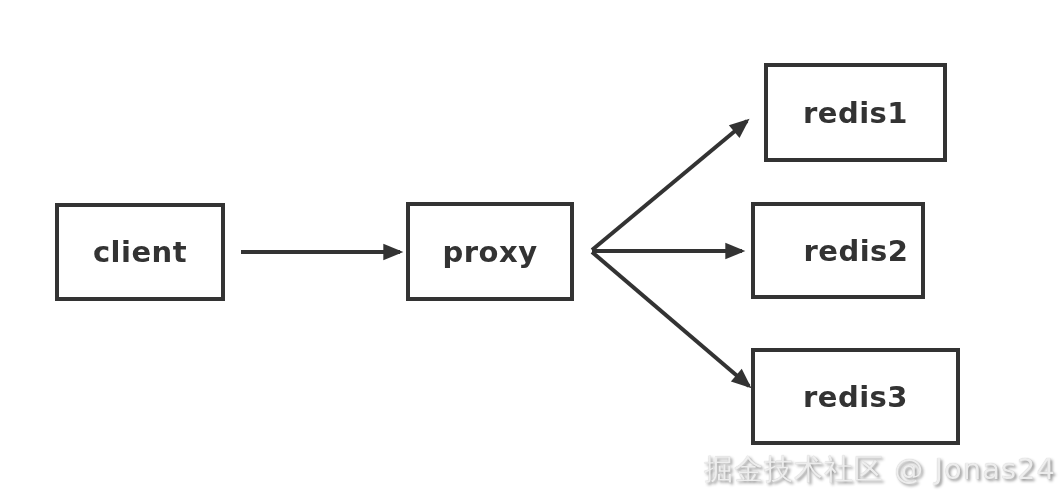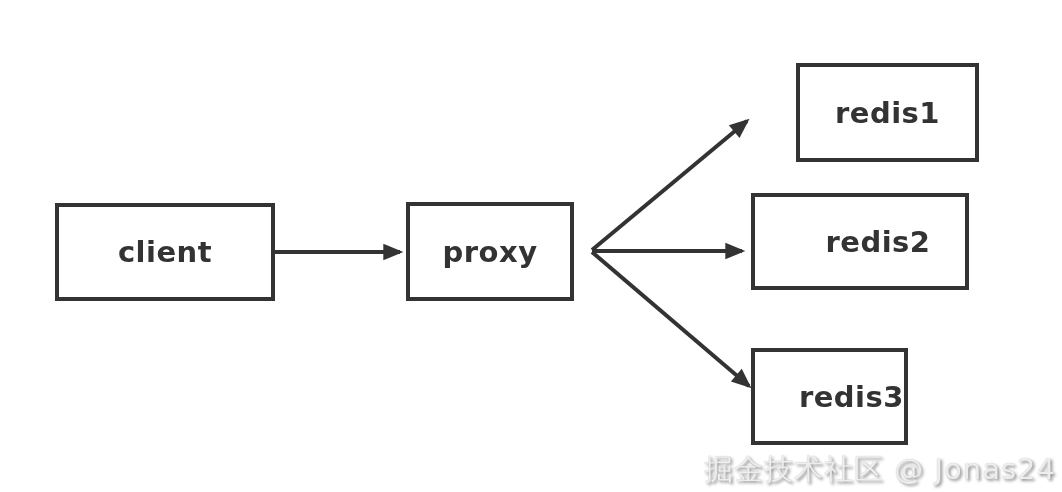--- a/index.html
+++ b/index.html
@@ -66,35 +66,35 @@
       <marker id="ah" viewBox="0 0 12 12" refX="10" refY="6" markerWidth="22" markerHeight="20" markerUnits="userSpaceOnUse" orient="auto">
         <path d="M0,1 L12,6 L0,11 Z" fill="#333333"></path>
       </marker>
     </defs>
     <line x1="241" y1="252" x2="400" y2="252" marker-end="url(#ah)"></line>
     <line x1="592" y1="250" x2="747" y2="121" marker-end="url(#ah)"></line>
     <line x1="592" y1="251" x2="742" y2="251" marker-end="url(#ah)"></line>
     <line x1="592" y1="252" x2="749" y2="386" marker-end="url(#ah)"></line>
   </svg>
 
-  <div class="node" style="left:55px;  top:203px; width:220px; height:98px;">
+  <div class="node" style="left:55px;  top:203px; width:170px; height:98px;">
     <span>client</span>
   </div>
 
   <div class="node" style="left:406px; top:202px; width:168px; height:99px;">
     <span>proxy</span>
   </div>
 
-  <div class="node" style="left:796px; top:63px;  width:183px; height:99px;">
+  <div class="node" style="left:764px; top:63px;  width:183px; height:99px;">
     <span>redis1</span>
   </div>
 
-  <div class="node" style="left:751px; top:193px; width:218px; height:97px;padding-left:36px;">
+  <div class="node" style="left:751px; top:202px; width:174px; height:97px;padding-left:36px;">
     <span>redis2</span>
   </div>
 
-  <div class="node" style="left:751px; top:348px; width:157px; height:97px;justify-content:flex-end;">
+  <div class="node" style="left:751px; top:348px; width:209px; height:97px;">
     <span>redis3</span>
   </div>
 
   <div class="watermark">掘金技术社区 @ Jonas24</div>
 
 </div>
 
 </body></html>

